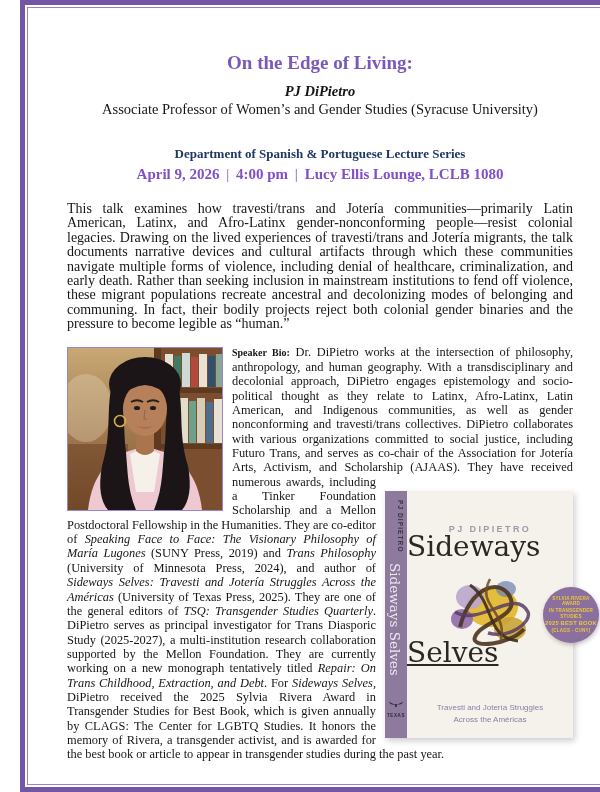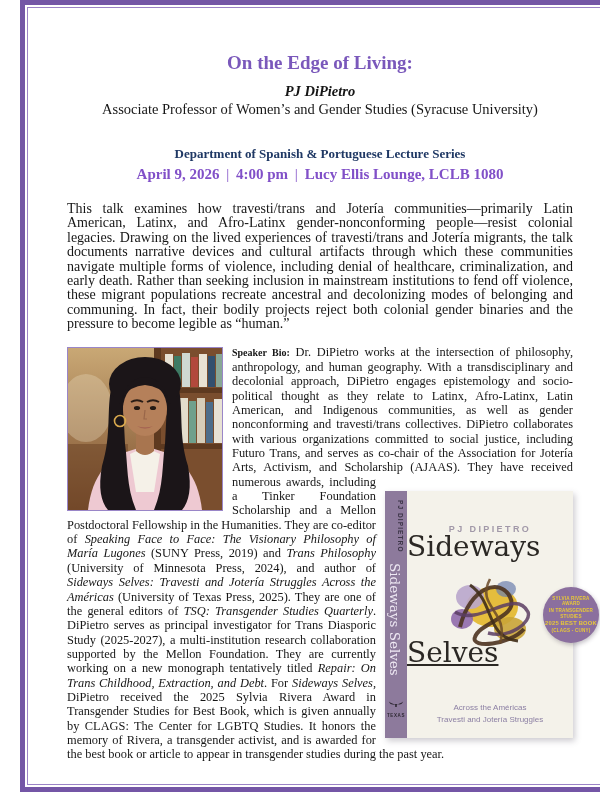--- a/index.html
+++ b/index.html
@@ -140,22 +140,22 @@
             <ellipse cx="22" cy="52" rx="11" ry="10" fill="#8a63a8" opacity=".85"></ellipse>
             <ellipse cx="70" cy="62" rx="16" ry="12" fill="#c9a437" opacity=".9"></ellipse>
             <ellipse cx="66" cy="22" rx="10" ry="8" fill="#6b7fae" opacity=".7"></ellipse>
             <path d="M20,60 C30,20 60,10 70,30 C80,50 40,55 35,70 C30,82 70,78 84,62" stroke="#4d3320" stroke-width="4" fill="none" opacity=".9"></path>
             <path d="M15,45 C40,60 75,20 88,45 C92,55 70,72 48,66" stroke="#5a3d63" stroke-width="3.4" fill="none" opacity=".85"></path>
             <path d="M30,18 C55,35 45,70 78,74" stroke="#3f2d1a" stroke-width="3" fill="none" opacity=".9"></path>
             <path d="M50,12 C35,40 70,44 60,76" stroke="#6b4a28" stroke-width="2.6" fill="none" opacity=".85"></path>
           </svg>
           <span class="cover-title t2">Selves</span>
           <span class="cover-sub">
+            <span style="display:block;">Travesti and Jotería Struggles</span>
             <span style="display:block;">Across the Américas</span>
-            <span style="display:block;">Travesti and Jotería Struggles</span>
           </span>
           <span class="badge">
             <span>SYLVIA RIVERA AWARD</span>
             <span>IN TRANSGENDER STUDIES</span>
             <span class="b3">2025 BEST BOOK</span>
             <span>(CLAGS - CUNY)</span>
           </span>
         </span>
       </span>
     </span>

